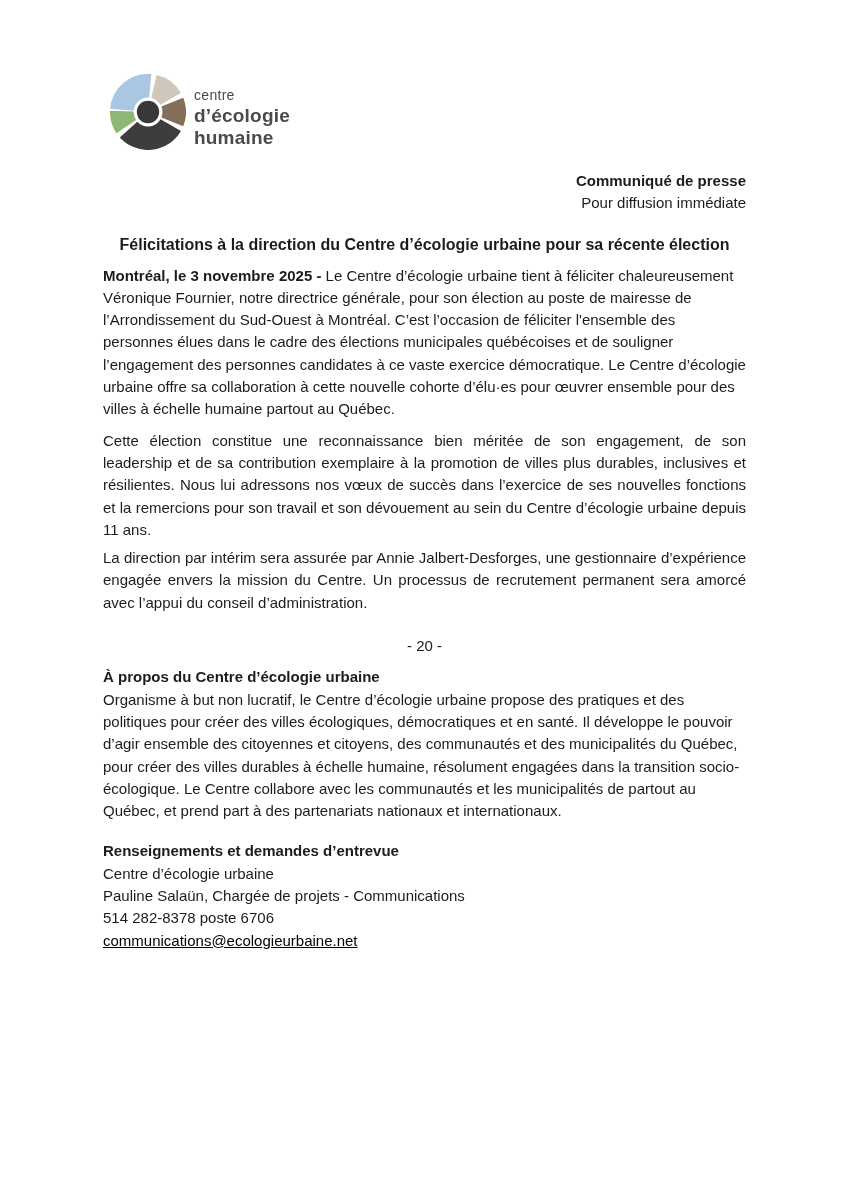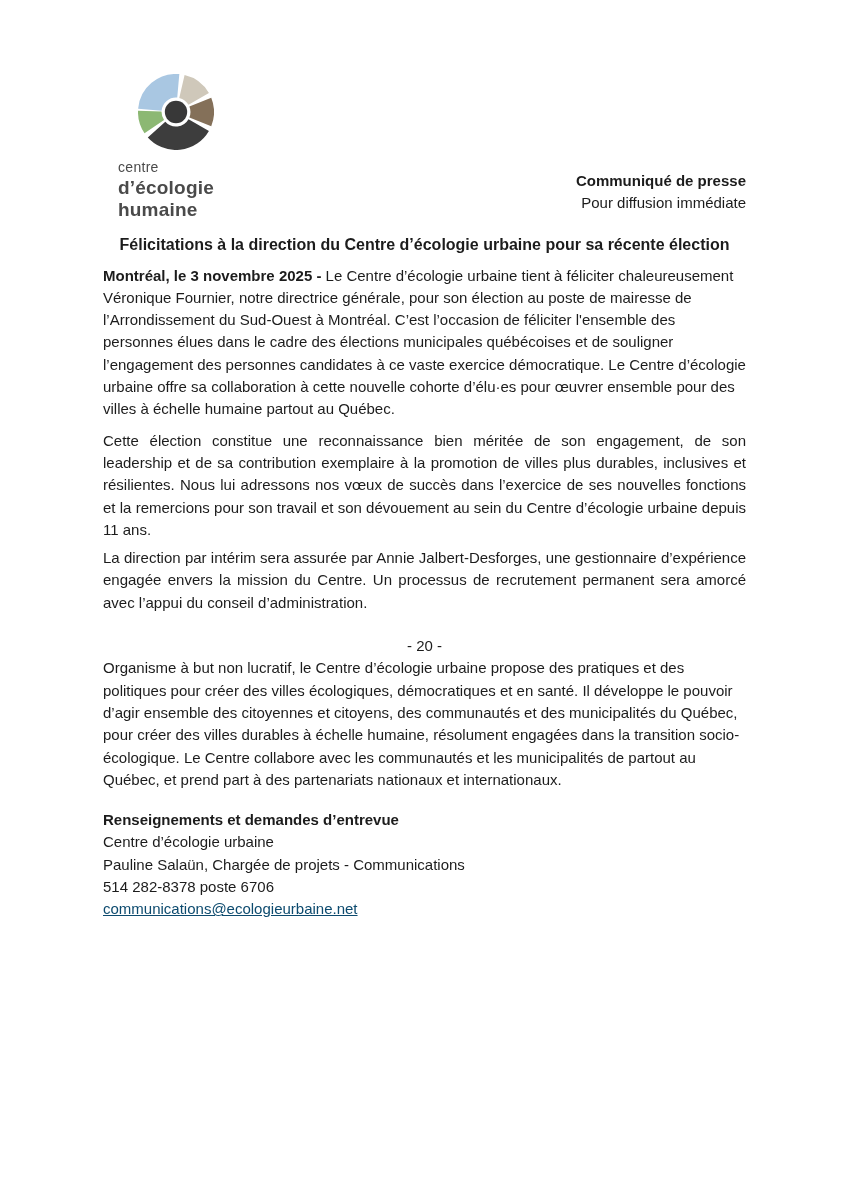--- a/index.html
+++ b/index.html
@@ -17,22 +17,21 @@
     width: 849px;
     height: 1200px;
     background: #ffffff;
   }
   
   .logo-row {
     position: absolute;
     top: 74px;
     left: 110px;
     display: flex;
-    align-items: flex-end;
-    flex-direction: column;
+    align-items: center;
   }
   .logo-mark { display: block; }
   .logo-text {
     margin-left: 8px;
     margin-top: 10px;
     color: #4a4a4a;
     line-height: 1;
   }
   .logo-text .l1 { font-size: 14px; font-weight: 400; letter-spacing: 0.3px; margin-bottom: 4px; }
   .logo-text .l2 { font-size: 19px; font-weight: 700; letter-spacing: 0.2px; margin-bottom: 3px; }
@@ -71,21 +70,21 @@
     line-height: 22.3px;
   }
   .contact-heading {
     margin-top: 18px;
     font-size: 15px;
     font-weight: 700;
     line-height: 22.3px;
   }
   .contact-line { line-height: 22.3px; }
   .email-link {
-    color: #0c4a6e;
+    color: #000000;
     text-decoration: underline;
     cursor: pointer;
   }
 </style>
 </head>
 <body>
 
 <div class="page">
 
   <div class="logo-row">
@@ -114,20 +113,21 @@
     <h1 class="doc-title">Félicitations à la direction du Centre d’écologie urbaine pour sa récente élection</h1>
 
     <p class="para p1"><strong>Montréal, le 3 novembre 2025 - </strong><span>Le Centre d’écologie urbaine tient à féliciter chaleureusement Véronique Fournier, notre directrice générale, pour son élection au poste de mairesse de l’Arrondissement du Sud-Ouest à Montréal. C’est l’occasion de féliciter l'ensemble des personnes élues dans le cadre des élections municipales québécoises et de souligner l’engagement des personnes candidates à ce vaste exercice démocratique. Le Centre d’écologie urbaine offre sa collaboration à cette nouvelle cohorte d’élu·es pour œuvrer ensemble pour des villes à échelle humaine partout au Québec.</span></p>
 
     <p class="para justified p2">Cette élection constitue une reconnaissance bien méritée de son engagement, de son leadership et de sa contribution exemplaire à la promotion de villes plus durables, inclusives et résilientes. Nous lui adressons nos vœux de succès dans l’exercice de ses nouvelles fonctions et la remercions pour son travail et son dévouement au sein du Centre d’écologie urbaine depuis 11 ans.</p>
 
     <p class="para justified p3">La direction par intérim sera assurée par Annie Jalbert-Desforges, une gestionnaire d’expérience engagée envers la mission du Centre. Un processus de recrutement permanent sera amorcé avec l’appui du conseil d’administration.</p>
 
     <div class="end-mark">- 20 -</div>
 
+    <h2 class="about-heading">À propos du Centre d’écologie urbaine</h2>
     <p class="para">Organisme à but non lucratif, le Centre d’écologie urbaine propose des pratiques et des politiques pour créer des villes écologiques, démocratiques et en santé. Il développe le pouvoir d’agir ensemble des citoyennes et citoyens, des communautés et des municipalités du Québec, pour créer des villes durables à échelle humaine, résolument engagées dans la transition socio-écologique. Le Centre collabore avec les communautés et les municipalités de partout au Québec, et prend part à des partenariats nationaux et internationaux.</p>
 
     <h2 class="contact-heading">Renseignements et demandes d’entrevue</h2>
     <div class="contact-line">Centre d’écologie urbaine</div>
     <div class="contact-line">Pauline Salaün, Chargée de projets - Communications</div>
     <div class="contact-line">514 282-8378 poste 6706</div>
     <div class="contact-line"><a class="email-link">communications@ecologieurbaine.net</a></div>
 
   </div>
 </div>

